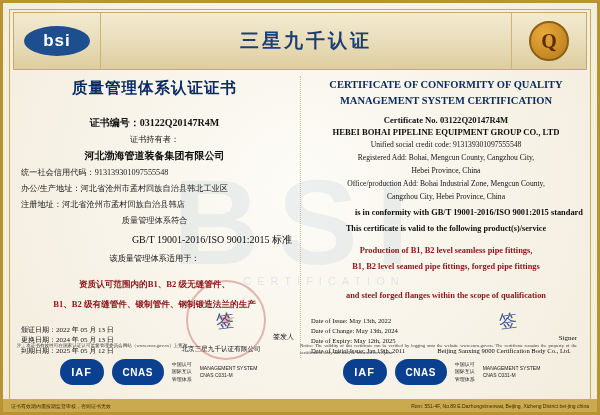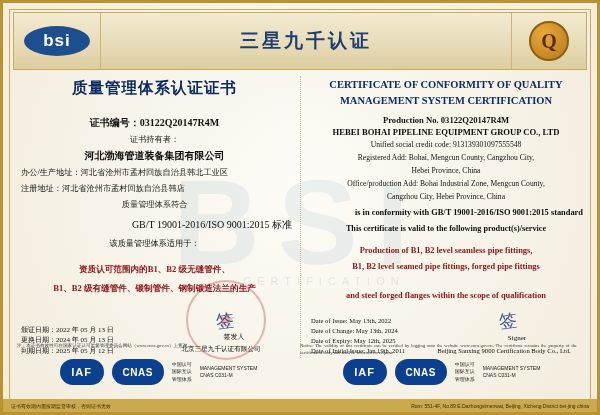--- a/index.html
+++ b/index.html
@@ -239,21 +239,21 @@
     font-size:6.6px;
     line-height:1.52;
     color:#111;
   }
   .sig-label{
     position:absolute;
     bottom:16px;
     right:6px;
     font-size:7px;
     color:#111;
-    text-align:center;
+    text-align:right;
     width:120px;
   }
   .sig-mark{
     position:absolute;
     bottom:26px;
     right:18px;
     width:66px;height:26px;
     color:#1a3a86;
     font-size:18px;
     font-family:"Liberation Serif", serif;
@@ -377,20 +377,21 @@
     </div>
   </div>
 
   <div class="columns">
 
     <div class="col col-left">
       <div class="title-cn">质量管理体系认证证书</div>
       <div class="certno">证书编号：03122Q20147R4M</div>
       <div class="line-cn">证书持有者：</div>
       <div class="company-cn">河北渤海管道装备集团有限公司</div>
+      <div class="line-cn left">统一社会信用代码：913139301097555548</div>
       <div class="line-cn left">办公/生产地址：河北省沧州市孟村回族自治县韩北工业区</div>
       <div class="line-cn left">注册地址：河北省沧州市孟村回族自治县韩店</div>
       <div class="line-cn">质量管理体系符合</div>
       <div class="std-cn">GB/T 19001-2016/ISO 9001:2015 标准</div>
       <div class="scope-head-cn">该质量管理体系适用于：</div>
       <div class="scope-cn">资质认可范围内的B1、B2 级无缝管件、</div>
       <div class="scope-cn" style="margin-top:6px">B1、B2 级有缝管件、锻制管件、钢制锻造法兰的生产</div>
 
       <div class="dates">
         <div class="row">颁证日期：2022 年 05 月 13 日</div>
@@ -399,21 +400,21 @@
       </div>
       <div class="sig-mark">签</div>
       <div class="sig-label">签发人</div>
       <div class="org-line">北京三星九千认证有限公司</div>
       <div class="red-seal"></div>
     </div>
 
     <div class="col col-right">
       <div class="title-en">CERTIFICATE OF CONFORMITY OF QUALITY</div>
       <div class="title-en">MANAGEMENT SYSTEM CERTIFICATION</div>
-      <div class="certno-en">Production No. 03122Q20147R4M</div>
+      <div class="certno-en">Certificate No. 03122Q20147R4M</div>
       <div class="company-en">HEBEI BOHAI PIPELINE EQUIPMENT GROUP CO., LTD</div>
       <div class="line-en">Unified social credit code: 913139301097555548</div>
       <div class="line-en">Registered Add: Bohai, Mengcun County, Cangzhou City,</div>
       <div class="line-en">Hebei Province, China</div>
       <div class="line-en">Office/production Add: Bohai Industrial Zone, Mengcun County,</div>
       <div class="line-en">Cangzhou City, Hebei Province, China</div>
       <div class="std-en">is in conformity with GB/T 19001-2016/ISO 9001:2015 standard</div>
       <div class="valid-en">This certificate is valid to the following product(s)/service</div>
       <div class="scope-en">Production of B1, B2 level seamless pipe fittings,</div>
       <div class="scope-en" style="margin-top:3px">B1, B2 level seamed pipe fittings, forged pipe fittings</div>

